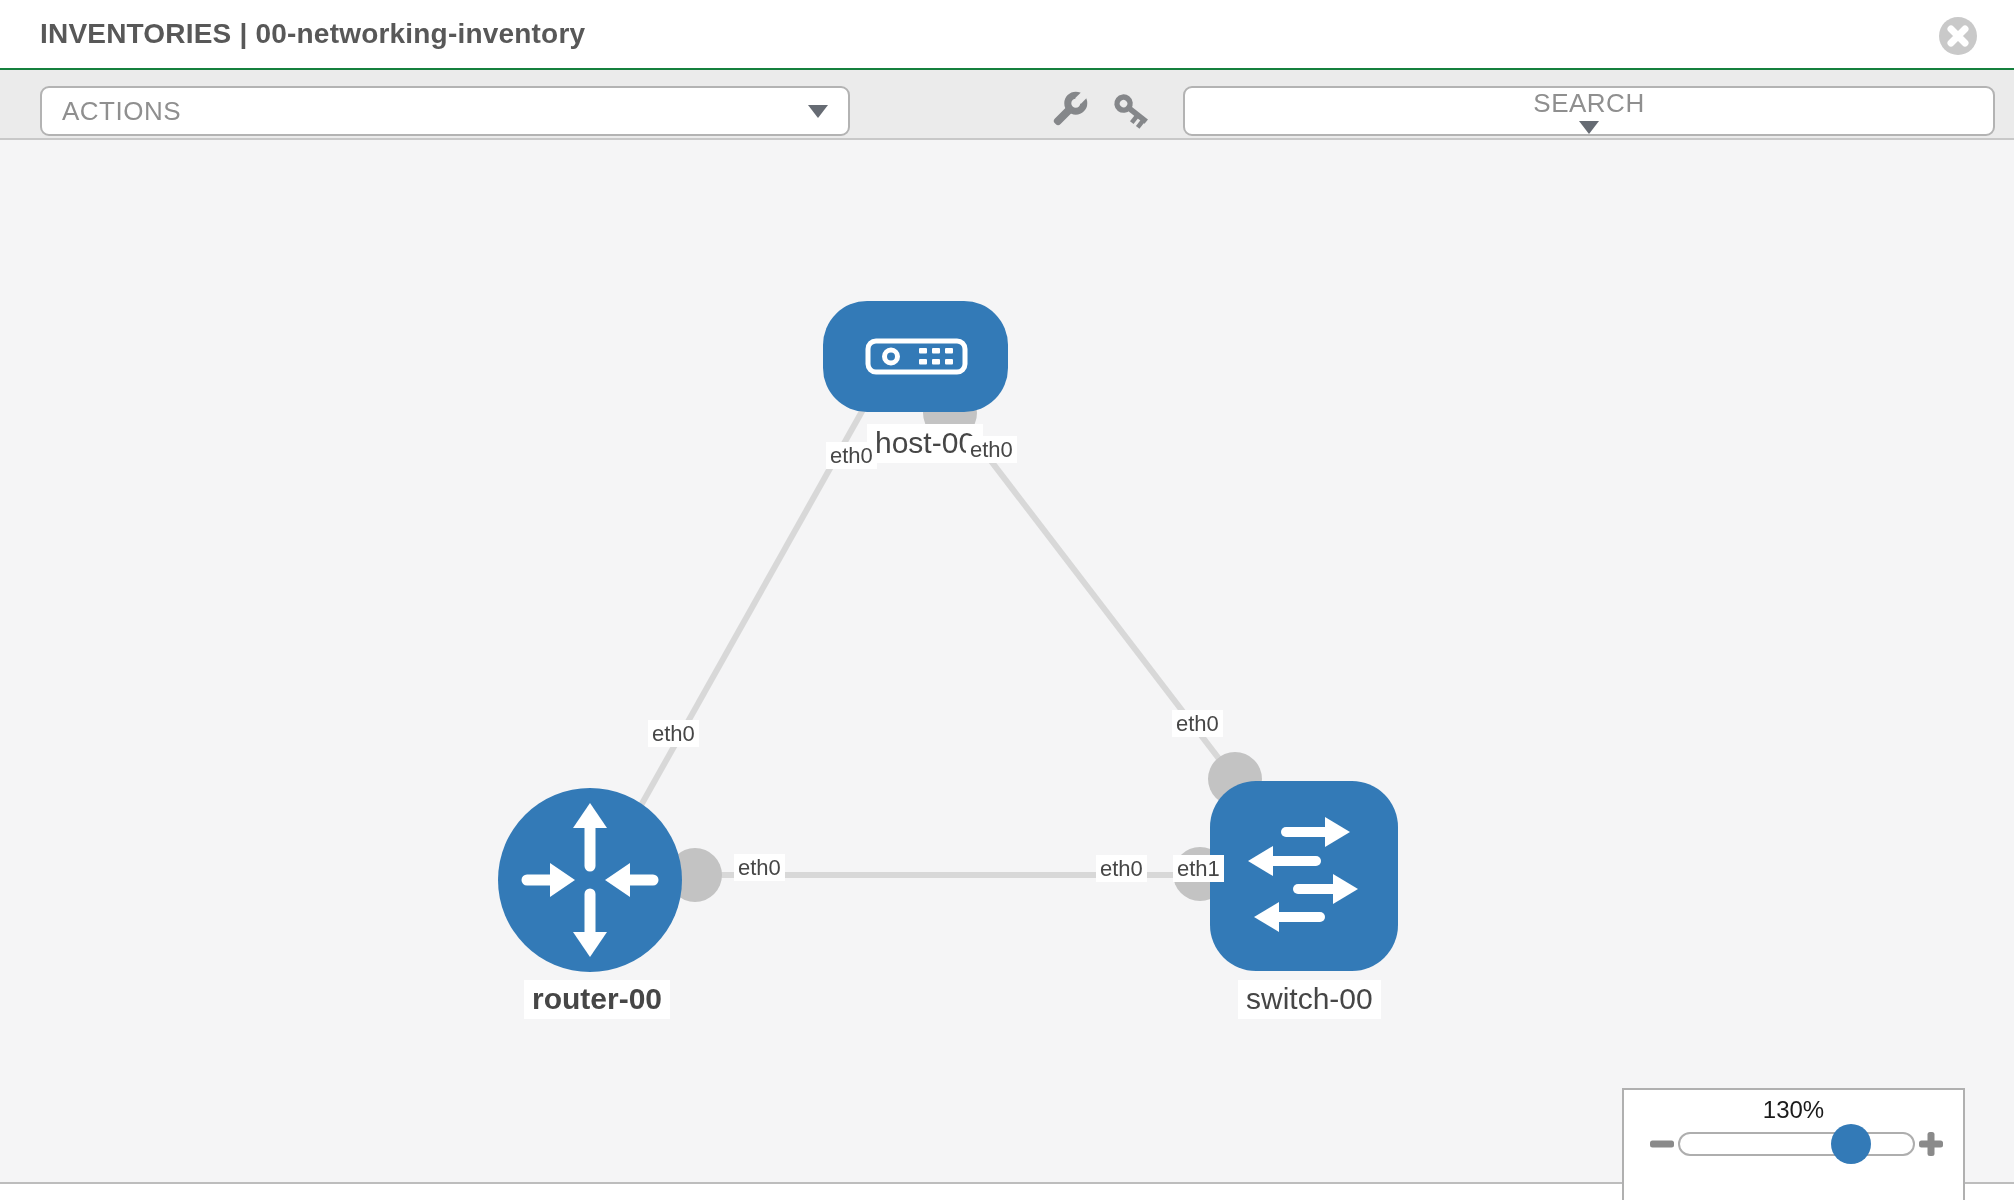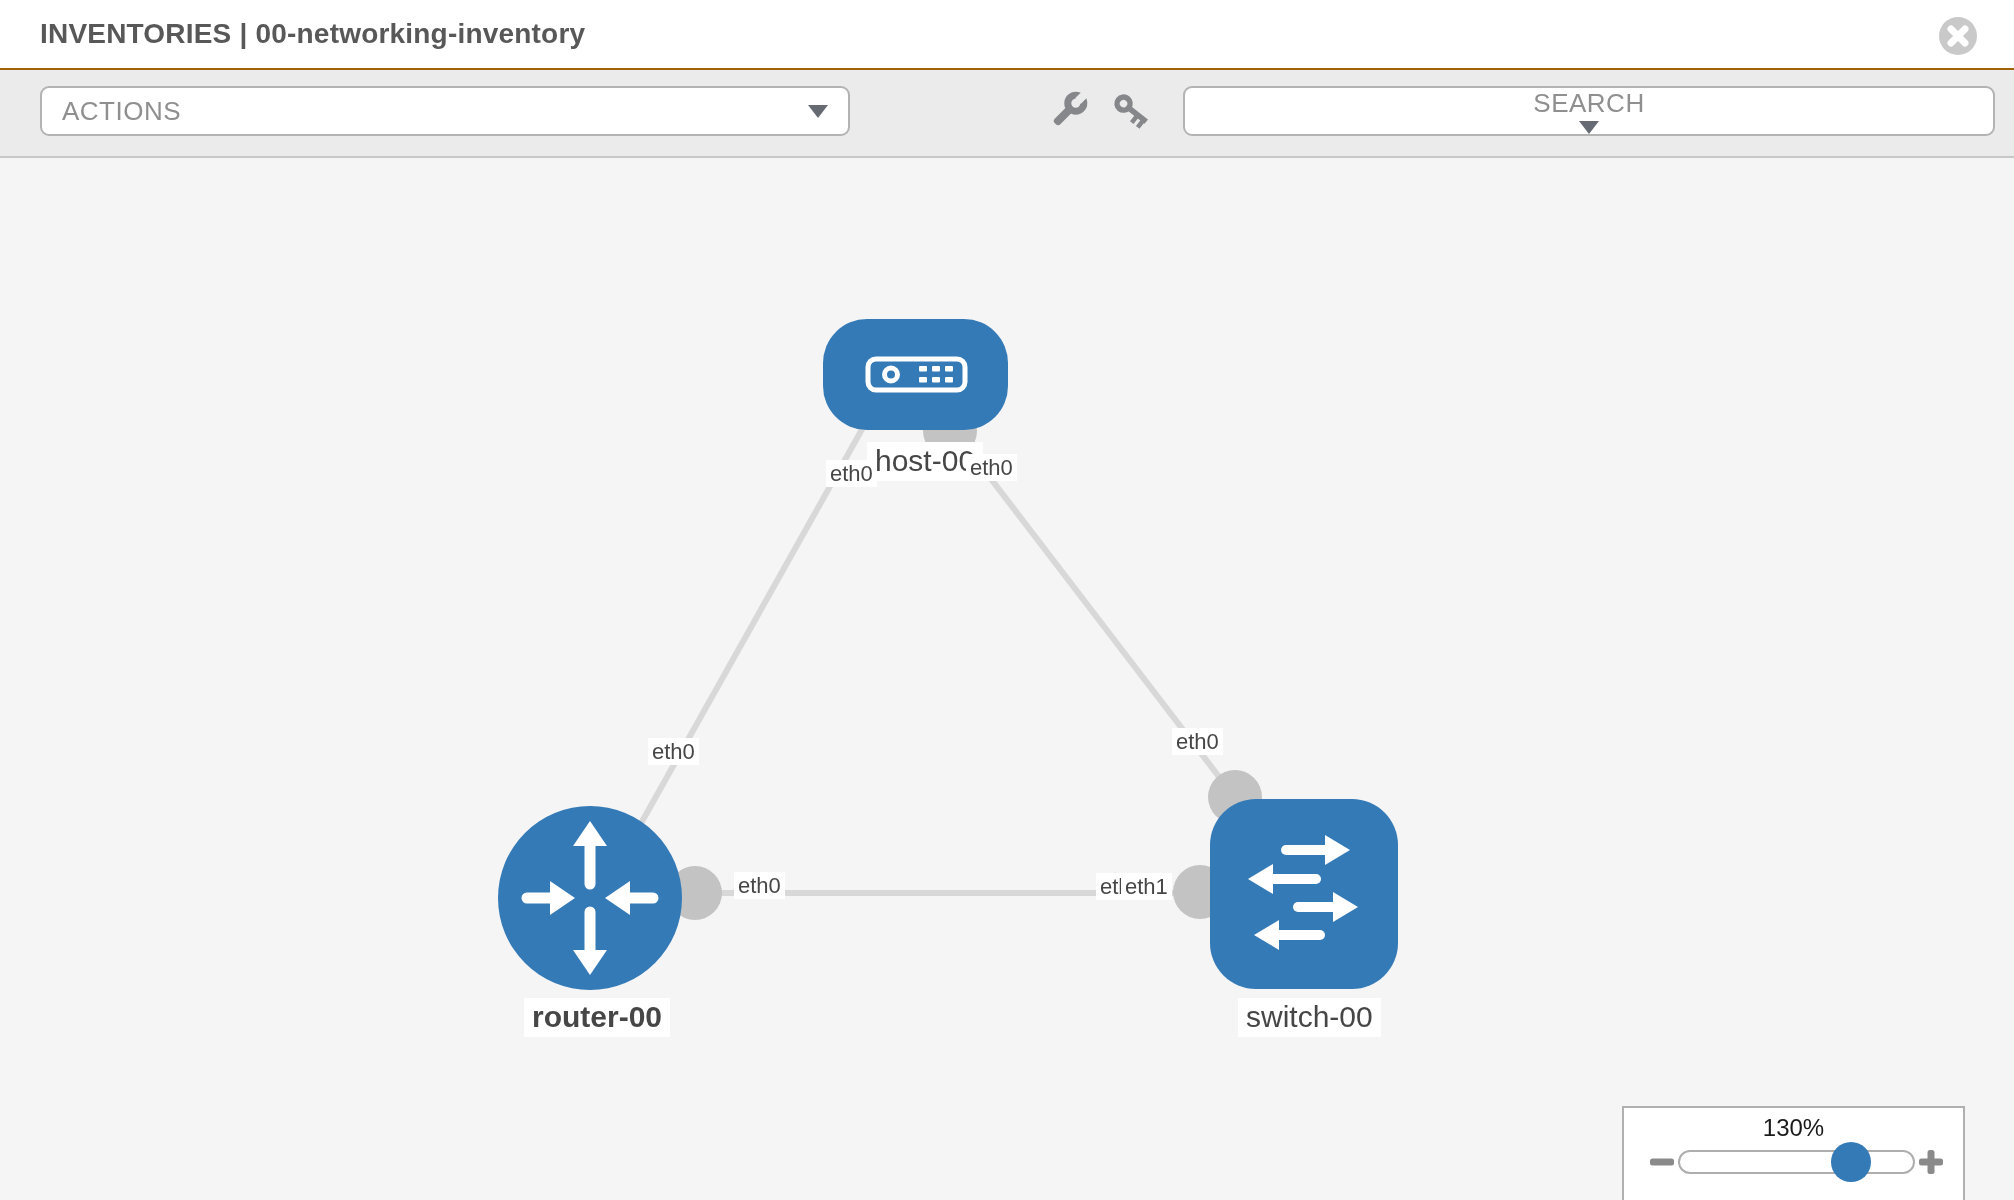--- a/index.html
+++ b/index.html
@@ -1,28 +1,28 @@
 <!DOCTYPE html>
 <html><head>
 <meta charset="utf-8">
 <style>
   * { margin:0; padding:0; box-sizing:border-box; }
   html,body { width:2014px; height:1200px; overflow:hidden; background:#fff;
               font-family:"Liberation Sans", sans-serif; }
 
   
   .header { position:relative; height:70px; background:#ffffff;
-            border-bottom:2px solid #a16207; }
+            border-bottom:2px solid #15803d; }
   .page-title { position:absolute; left:40px; top:50%; transform:translateY(-50%);
                 font-size:28px; font-weight:bold; color:#585858; letter-spacing:.2px; }
   .close-btn { position:absolute; left:1938px; top:16px; width:40px; height:40px;
                cursor:pointer; background:none; border:none; }
 
   
-  .toolbar { position:relative; height:88px; background:#ebebeb;
+  .toolbar { position:relative; height:70px; background:#ebebeb;
              border-bottom:2px solid #c8c8c8; }
   .select-box { position:absolute; top:16px; height:50px; background:#fff;
                 border:2px solid #b3b3b3; border-radius:9px; display:flex;
                 align-items:center; justify-content:space-between;
                 padding:0 20px; cursor:pointer; }
   .select-box .sel-text { font-size:26px; color:#8f8f8f; letter-spacing:.5px; }
   .caret { width:0; height:0; border-left:10px solid transparent;
            border-right:10px solid transparent; border-top:13px solid #666b73; }
   .actions-box { left:40px;  width:810px; }
   .search-box  { left:1183px; width:812px;flex-direction:column; }
@@ -166,21 +166,21 @@
   <span class="node-label" style="left:524px; top:840px;font-weight:bold;">router-00</span>
   <span class="node-label" style="left:1238px; top:840px;">switch-00</span>
 
   <span class="if-label" style="left:826px;  top:302px;">eth0</span>
   <span class="if-label" style="left:966px;  top:296px;">eth0</span>
   <span class="if-label" style="left:648px;  top:580px;">eth0</span>
   <span class="if-label" style="left:1172px; top:570px;">eth0</span>
   <span class="if-label" style="left:734px;  top:714px;">eth0</span>
 
   <span class="if-label" style="left:1096px; top:715px;">eth0</span>
-  <span class="if-label" style="left:1121px; top:715px;">eth1</span>
+  <span class="if-label" style="left:1173px; top:715px;">eth1</span>
 
   <div class="zoom-panel">
     <div class="zoom-level">130%</div>
     <div class="zoom-row">
       <button class="zoom-btn">
         <svg width="32" height="32" viewBox="0 0 32 32">
           <rect x="4" y="12.5" width="24" height="7" rx="2.5" fill="#8a8a8a"></rect>
         </svg>
       </button>
       <div class="slider-track">

